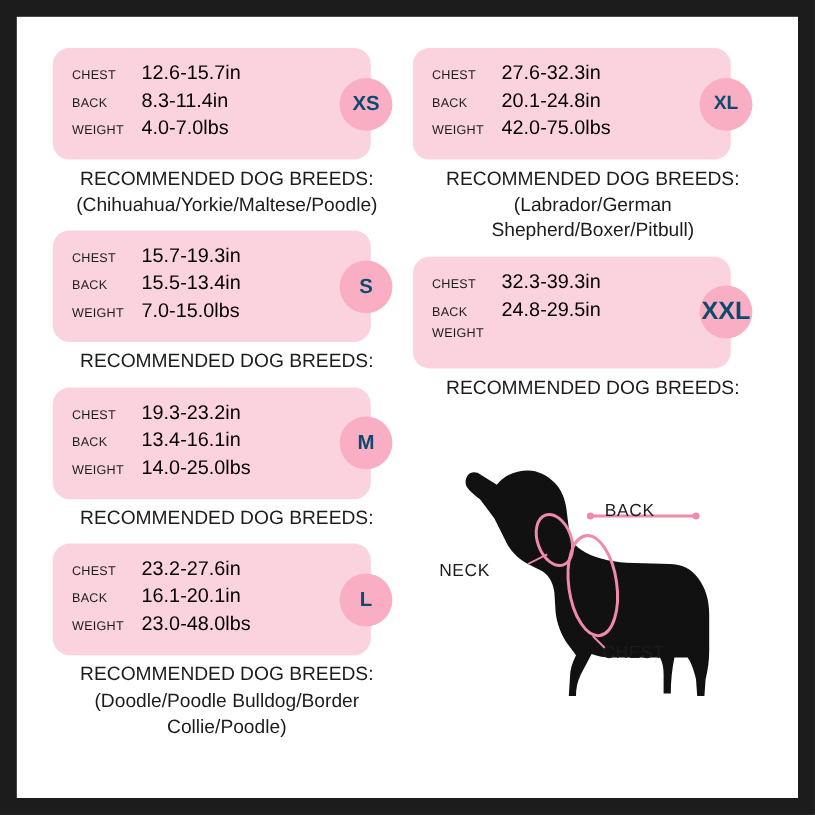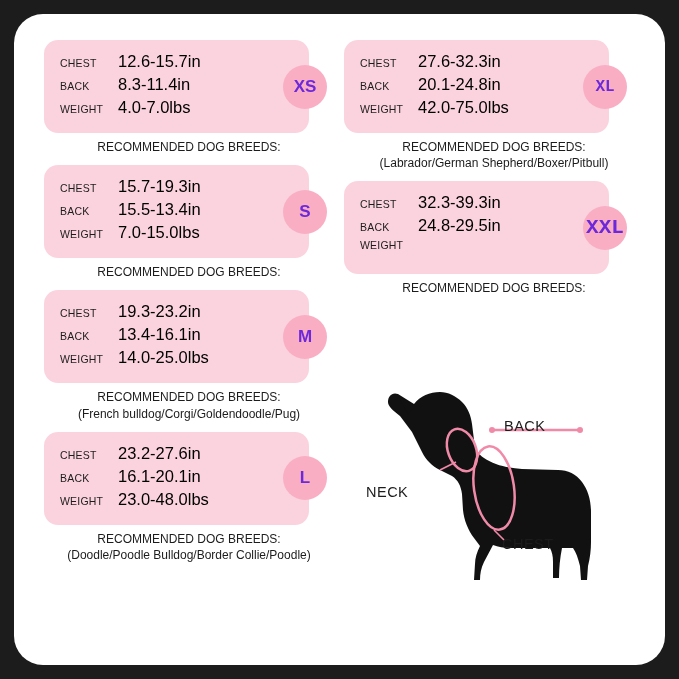--- a/index.html
+++ b/index.html
@@ -14,21 +14,20 @@
     overflow: hidden;
   }
   .page {
     position: absolute;
     left: 14px;
     top: 14px;
     width: 651px;
     height: 651px;
     background: #ffffff;
     box-sizing: border-box;
-    border-radius: 29px;
   }
   .col {
     position: absolute;
     top: 26px;
   }
   .col-left { left: 30px; width: 290px; }
   .col-right { left: 330px; width: 300px; }
 
   .entry { position: relative; margin-bottom: 10px; }
 
@@ -55,44 +54,43 @@
   }
   .row-value {
     font-size: 16.5px;
     color: #000000;
   }
 
   .badge {
     position: absolute;
     border-radius: 50%;
     background: #f9aec4;
-    color: #6d28d9;
+    color: #0c4a6e;
     display: flex;
     align-items: center;
     justify-content: center;
     font-weight: bold;
   }
   .badge-left {
     width: 44px; height: 44px;
     right: -18px; top: 50%;
     transform: translateY(-50%);
     font-size: 17px;
   }
   .badge-right {
     width: 44px; height: 44px;
     right: -18px; top: 50%;
     transform: translateY(-50%);
     font-size: 16px;
-    font-family: Liberation Mono, monospace;
   }
   .badge-xxl { font-size: 21px; }
 
   .breeds {
     text-align: center;
-    font-size: 12px;
+    font-size: 16px;
     color: #1c1c1c;
     line-height: 1.35;
     margin-top: 6px;
     width: 290px;
   }
   .breeds-right { width: 300px; }
 
   
   .dog-area {
     position: absolute;
@@ -102,21 +100,21 @@
     height: 250px;
   }
   .dog-svg { position: absolute; left: 0; top: 0; }
   .dog-label {
     position: absolute;
     font-size: 14.5px;
     color: #1c1c1c;
     letter-spacing: 0.5px;
   }
   .lbl-back { left: 160px; top: 52px; }
-  .lbl-neck { left: 22px; top: 118px; }
+  .lbl-neck { left: 22px; top: 102px; }
   .lbl-chest { left: 158px; top: 170px; }
 </style>
 </head>
 <body>
 
 <div class="page">
 
   <div class="col col-left">
 
     <div class="entry">
@@ -130,20 +128,21 @@
           <span class="row-value">8.3-11.4in</span>
         </div>
         <div class="row">
           <span class="row-label">WEIGHT</span>
           <span class="row-value">4.0-7.0lbs</span>
         </div>
         <div class="badge badge-left">XS</div>
       </div>
       <div class="breeds">
         <div>RECOMMENDED DOG BREEDS:</div>
+        <div>(Chihuahua/Yorkie/Maltese/Poodle)</div>
       </div>
     </div>
 
     <div class="entry">
       <div class="card card-left">
         <div class="row">
           <span class="row-label">CHEST</span>
           <span class="row-value">15.7-19.3in</span>
         </div>
         <div class="row">
@@ -172,21 +171,20 @@
           <span class="row-value">13.4-16.1in</span>
         </div>
         <div class="row">
           <span class="row-label">WEIGHT</span>
           <span class="row-value">14.0-25.0lbs</span>
         </div>
         <div class="badge badge-left">M</div>
       </div>
       <div class="breeds">
         <div>RECOMMENDED DOG BREEDS:</div>
-        <div>(French bulldog/Corgi/Goldendoodle/Pug)</div>
       </div>
     </div>
 
     <div class="entry">
       <div class="card card-left">
         <div class="row">
           <span class="row-label">CHEST</span>
           <span class="row-value">23.2-27.6in</span>
         </div>
         <div class="row">

